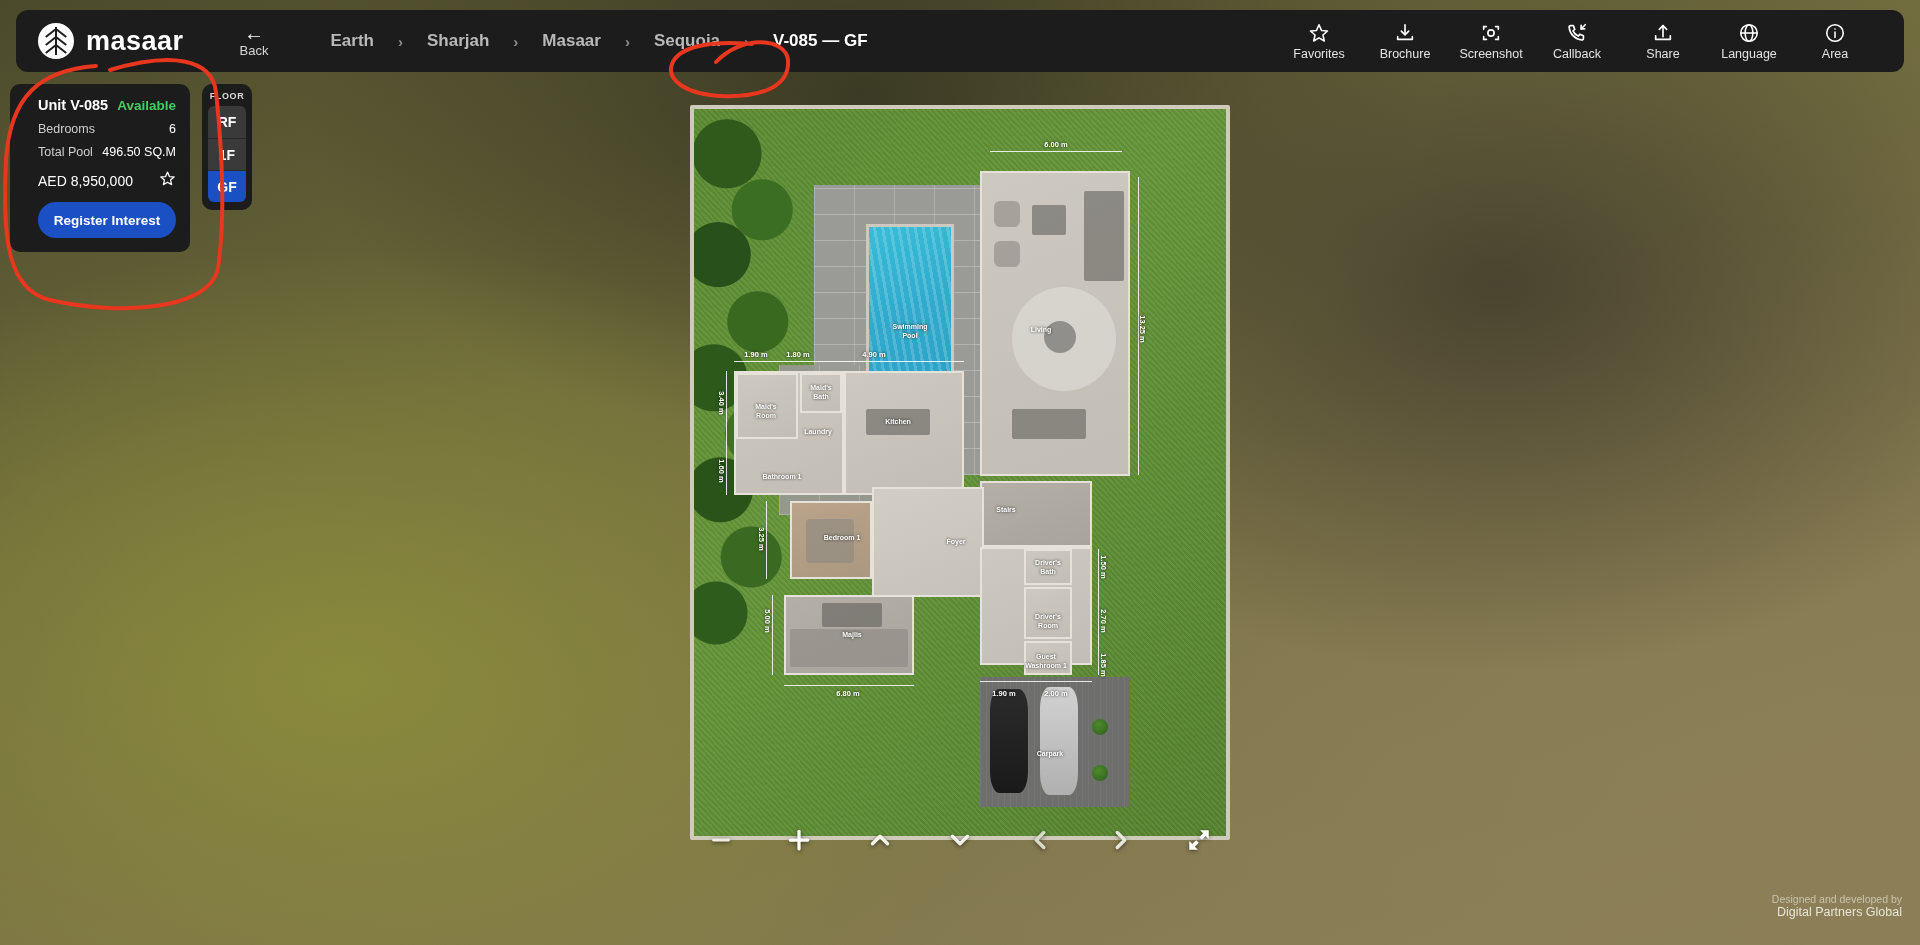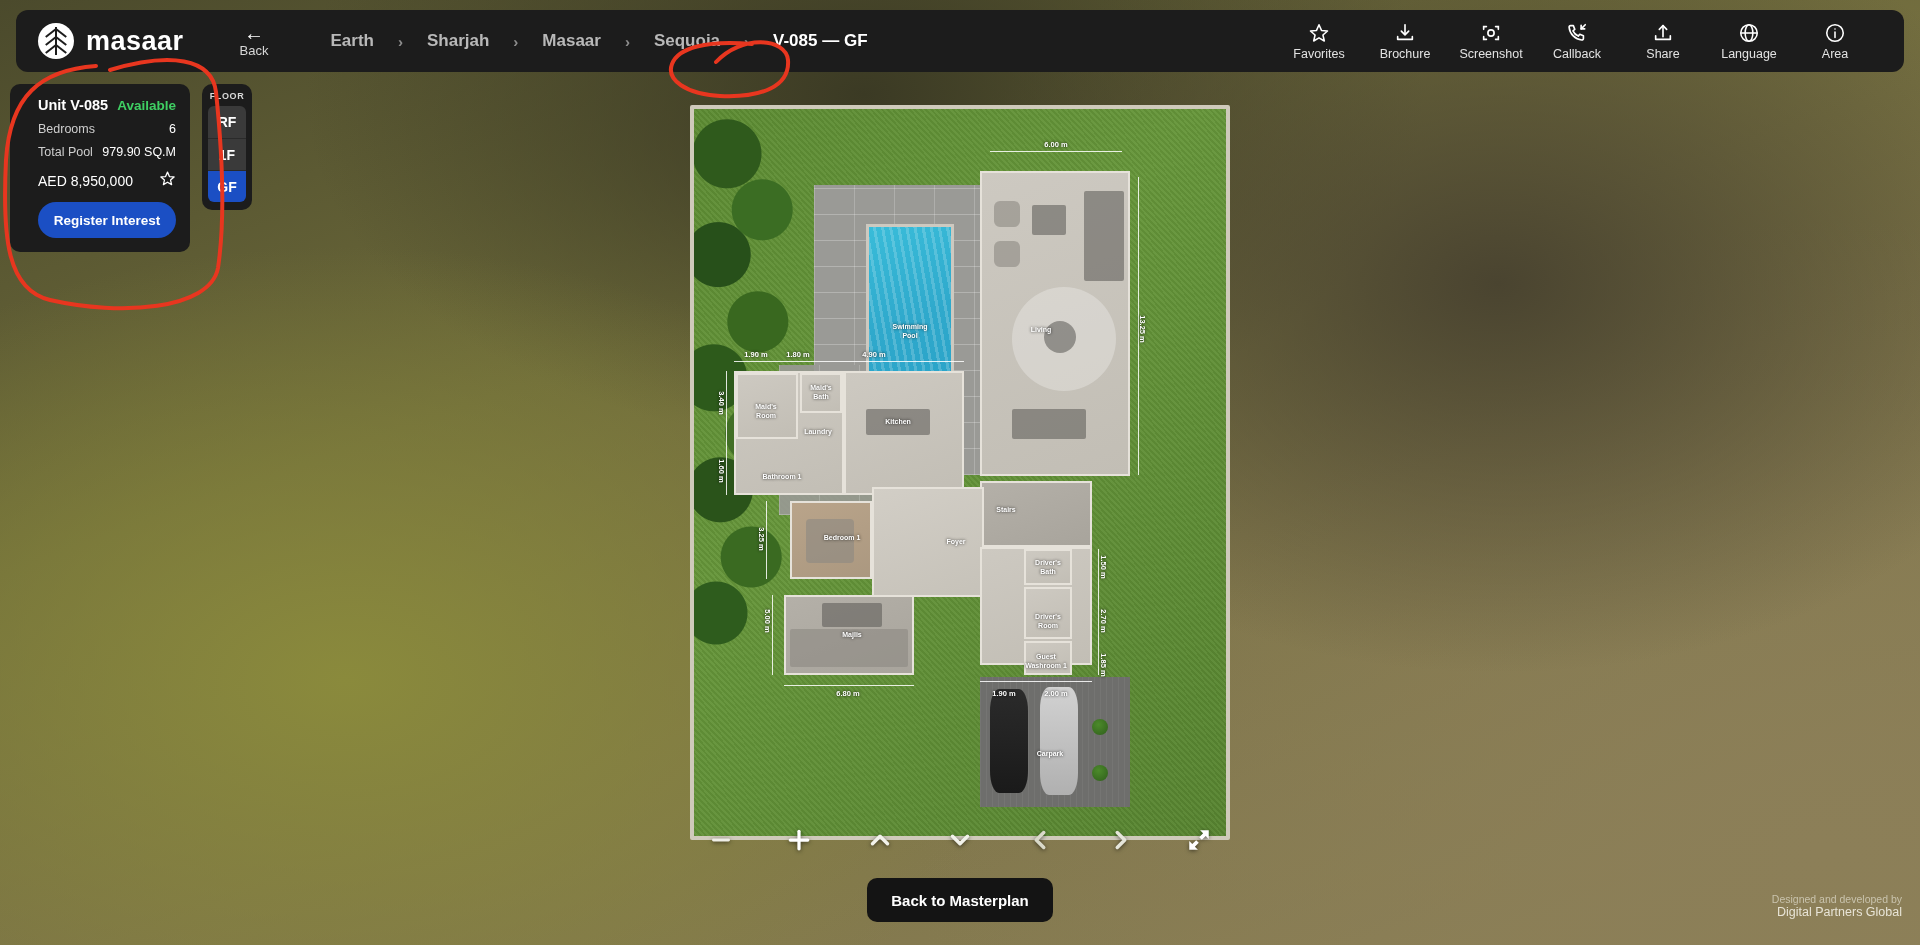--- a/index.html
+++ b/index.html
@@ -364,21 +364,21 @@
     <span class="unit-id">Unit V-085</span>
     <span class="unit-status" id="unit-status" style="color: rgb(63, 207, 99);">Available</span>
   </div>
 
   <div class="spec">
     <span class="spec-k">Bedrooms</span>
     <span class="spec-v">6</span>
   </div>
   <div class="spec">
     <span class="spec-k">Total Pool</span>
-    <span class="spec-v">979.90 SQ.M</span>
+    <span class="spec-v">496.50 SQ.M</span>
   </div>
 
   <div class="price-row">
     <span class="price">AED 8,950,000</span>
     <span class="star">
       <svg width="17" height="17" viewBox="0 0 24 24" fill="none" stroke="#fff" stroke-width="1.8" stroke-linejoin="round">
         <polygon points="12,3 14.7,9.2 21.3,9.8 16.3,14.2 17.8,20.7 12,17.3 6.2,20.7 7.7,14.2 2.7,9.8 9.3,9.2"></polygon>
       </svg>
     </span>
   </div>
@@ -552,21 +552,20 @@
   <span class="nav-ic">
     <svg width="26" height="26" viewBox="0 0 24 24" fill="#ffffff">
       <polygon points="21,3 21,11 18.2,8.2 14.6,11.8 12.2,9.4 15.8,5.8 13,3"></polygon>
       <polygon points="3,21 3,13 5.8,15.8 9.4,12.2 11.8,14.6 8.2,18.2 11,21"></polygon>
     </svg>
   </span>
 
 </div>
 
 <div class="bottom-actions">
-  <button class="btn-dark">Back to Masterplan</button>
 </div>
 
 <div class="credit">
   <div class="l1">Designed and developed by</div>
   <div class="l2">Digital Partners Global</div>
 </div>
 
 <svg class="annot" width="1920" height="945" viewBox="0 0 1920 945">
   <path d="M716 62 C 742 34, 786 38, 788 60 C 790 86, 762 98, 720 96 C 686 94, 666 80, 672 64 C 678 48, 706 40, 752 44" fill="none" stroke="#e8361f" stroke-width="4" stroke-linecap="round"></path>
   <path d="M110 70 C 170 52, 212 58, 216 92 C 222 150, 226 214, 218 268 C 210 310, 120 316, 50 300 C 8 290, 2 240, 6 160 C 10 96, 40 70, 96 66" fill="none" stroke="#e8361f" stroke-width="4" stroke-linecap="round"></path>

